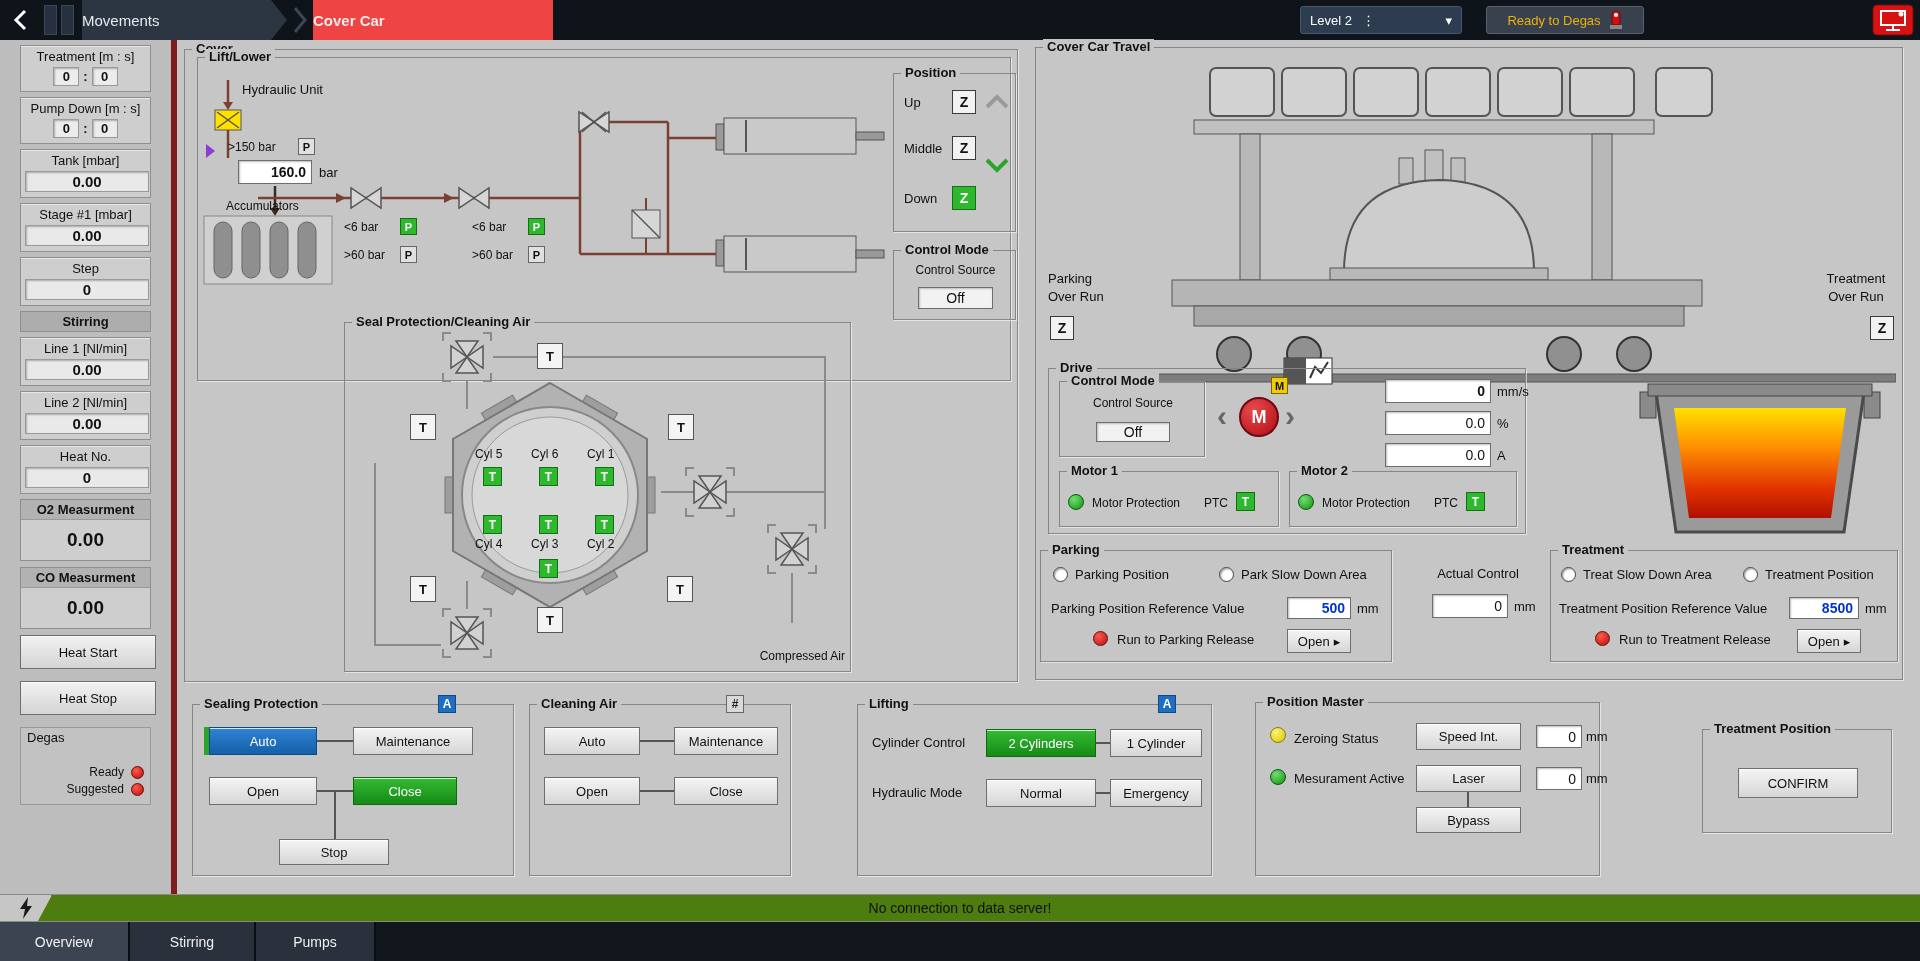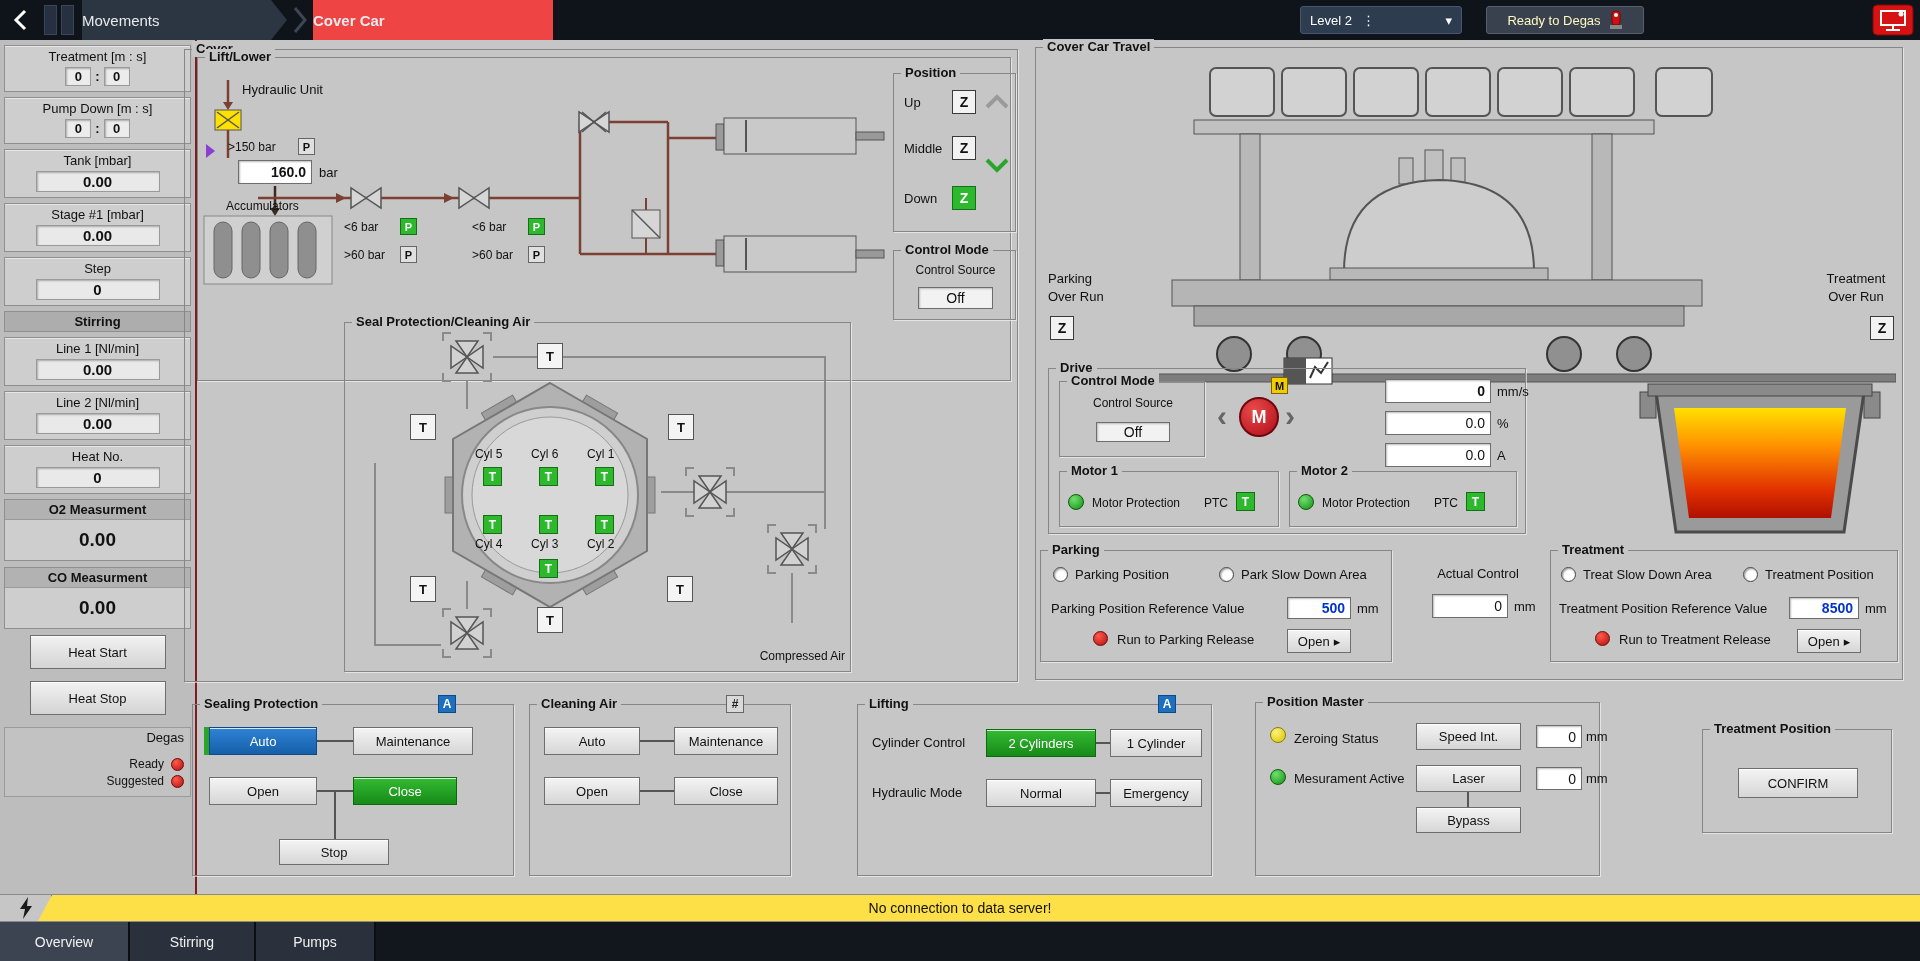--- a/index.html
+++ b/index.html
@@ -12,40 +12,40 @@
   .hdr-back{width:42px;display:flex;align-items:center;justify-content:center}
   .hdr-mini{width:13px;margin:5px 2px;background:#273040;border:1px solid #3a4656}
   .hdr-tab{display:flex;align-items:center;color:#e8eaee;font-size:15px}
   .hdr-tab.mov{width:205px;background:#2c3542;clip-path:polygon(0 0,calc(100% - 16px) 0,100% 50%,calc(100% - 16px) 100%,0 100%);margin-left:6px}
   .hdr-sep{display:flex;align-items:center;justify-content:center;width:26px}
   .hdr-tab.cur{width:240px;background:#ef4444;font-weight:bold}
   .hdr-level{position:absolute;left:1300px;top:6px;width:162px;height:28px;background:#2e3c50;border:1px solid #46566e;
              border-radius:3px;color:#fff;display:flex;align-items:center;padding:0 9px;gap:10px}
   .hdr-level .sp{flex:1}
   .hdr-ready{position:absolute;left:1486px;top:6px;width:158px;height:28px;background:#3a414e;border:1px solid #59606d;
-             border-radius:3px;color:#fef9c3;display:flex;align-items:center;justify-content:center;gap:8px}
+             border-radius:3px;color:#eab308;display:flex;align-items:center;justify-content:center;gap:8px}
   .hdr-alarm{position:absolute;right:6px;top:4px}
 
   
-  .sb{position:absolute;left:0;top:40px;width:197px;height:854px;background:#bdbdbd;border-right:2px solid #7f1d1d;padding:5px 4px}
+  .sb{position:absolute;left:0;top:40px;width:177px;height:854px;background:#bdbdbd;border-right:6px solid #7f1d1d;padding:5px 20px}
   .sb-box{border:1px solid #8f8f8f;background:#cecece;box-shadow:inset 0 1px 0 #e6e6e6;margin-bottom:5px;padding:3px 4px 5px;text-align:center}
   .sb-lab{font-size:13px}
   .sb-val{margin:3px auto 0;background:#e9e9e9;border:1px solid #9a9a9a;box-shadow:inset 1px 1px 2px #aaa;
           font-weight:bold;font-size:15px;width:124px;padding:1px 0}
   .sb-time{display:flex;justify-content:center;gap:4px;align-items:center;margin-top:3px;font-weight:bold}
   .sb-tbox{width:26px;height:19px;background:#ececec;border:1px solid #9a9a9a;box-shadow:inset 1px 1px 2px #aaa;
            display:flex;align-items:center;justify-content:center;font-size:13px}
   .sb-hdr{background:#adadad;border:1px solid #8f8f8f;font-weight:bold;text-align:center;padding:2px 0;margin-bottom:5px}
   .sb-sec{border:1px solid #8f8f8f;margin-bottom:6px;background:#cecece}
   .sb-sec .h{background:#b2b2b2;border-bottom:1px solid #9a9a9a;font-weight:bold;padding:2px 0;text-align:center}
   .sb-sec .v{font-weight:bold;font-size:19px;text-align:center;padding:9px 0}
   .sb-btn{display:flex;align-items:center;justify-content:center;width:136px;height:34px;margin:4px auto 12px;
           border:1px solid #6e6e6e;background:linear-gradient(#f2f2f2,#d4d4d4);box-shadow:0 1px 0 rgba(255,255,255,.8) inset;font-size:13px}
   .sb-degas{background:#c2c2c2;border:1px solid #9a9a9a;padding:2px 6px 5px;margin-top:4px}
-  .sb-degas .t{text-align:right;font-size:13px;margin-bottom:12px}
+  .sb-degas .t{text-align:left;font-size:13px;margin-bottom:20px}
   .sb-degas .r{display:flex;justify-content:flex-end;align-items:center;gap:7px;font-size:12px;margin:3px 0}
   .dot{border-radius:50%;flex:0 0 auto}
   .dot.red{background:radial-gradient(circle at 35% 30%,#ff5a4a,#b50f0f);border:1px solid #6a0a0a}
   .dot.green{background:radial-gradient(circle at 35% 30%,#6fe06f,#149014);border:1px solid #0b5c0b}
   .dot.yellow{background:radial-gradient(circle at 35% 30%,#fff27a,#d6c400);border:1px solid #8a7d00}
   .adot{position:absolute}
 
   
   .main{position:absolute;left:165px;top:40px;width:1755px;height:854px}
   .gb{position:absolute;border:1px solid #868686;box-shadow:1px 1px 0 rgba(255,255,255,.55)}
@@ -72,21 +72,21 @@
       display:flex;align-items:center;justify-content:center}
   .pb.green{background:#2eb82e;color:#fff;border-color:#157015}
   .radio{position:absolute;width:15px;height:15px;border-radius:50%;background:#fff;border:1px solid #444;box-shadow:inset 1px 1px 2px #999}
   .hline,.vline{position:absolute;background:#555}
   .abadge{position:absolute;top:-10px;width:18px;height:18px;display:flex;align-items:center;justify-content:center;
       font-weight:bold;font-size:12px;background:#1d6fc0;color:#fff;border:1px solid #0d4b88}
   .abadge.hash{background:#d9d9d9;color:#222;border-color:#666}
   .chev{position:absolute;font-size:30px;line-height:30px;color:#666;font-weight:bold}
 
   
-  .status{position:absolute;left:0;top:894px;width:1920px;height:28px;background:#fde047;border-top:1px solid #8a8a8a;border-bottom:1px solid #8a8a8a}
+  .status{position:absolute;left:0;top:894px;width:1920px;height:28px;background:#4d7c0f;border-top:1px solid #8a8a8a;border-bottom:1px solid #8a8a8a}
   .status .msg{line-height:26px;text-align:center;font-size:14px}
   .status-left{position:absolute;left:0;top:0;bottom:0;width:52px;background:#c6c6c6;
                clip-path:polygon(0 0,100% 0,calc(100% - 14px) 100%,0 100%);border-right:1px solid #555;
                display:flex;align-items:center;justify-content:center}
   .tabs{position:absolute;left:0;top:922px;width:1920px;height:39px;background:#12161d;display:flex}
   .tab{display:flex;align-items:center;justify-content:center;color:#f0f0f0;font-size:14px;border-right:2px solid #0b0e13}
   .tab.active{background:#3c4452}
   .tab.idle{background:#2b313c}
 </style>
 </head>

